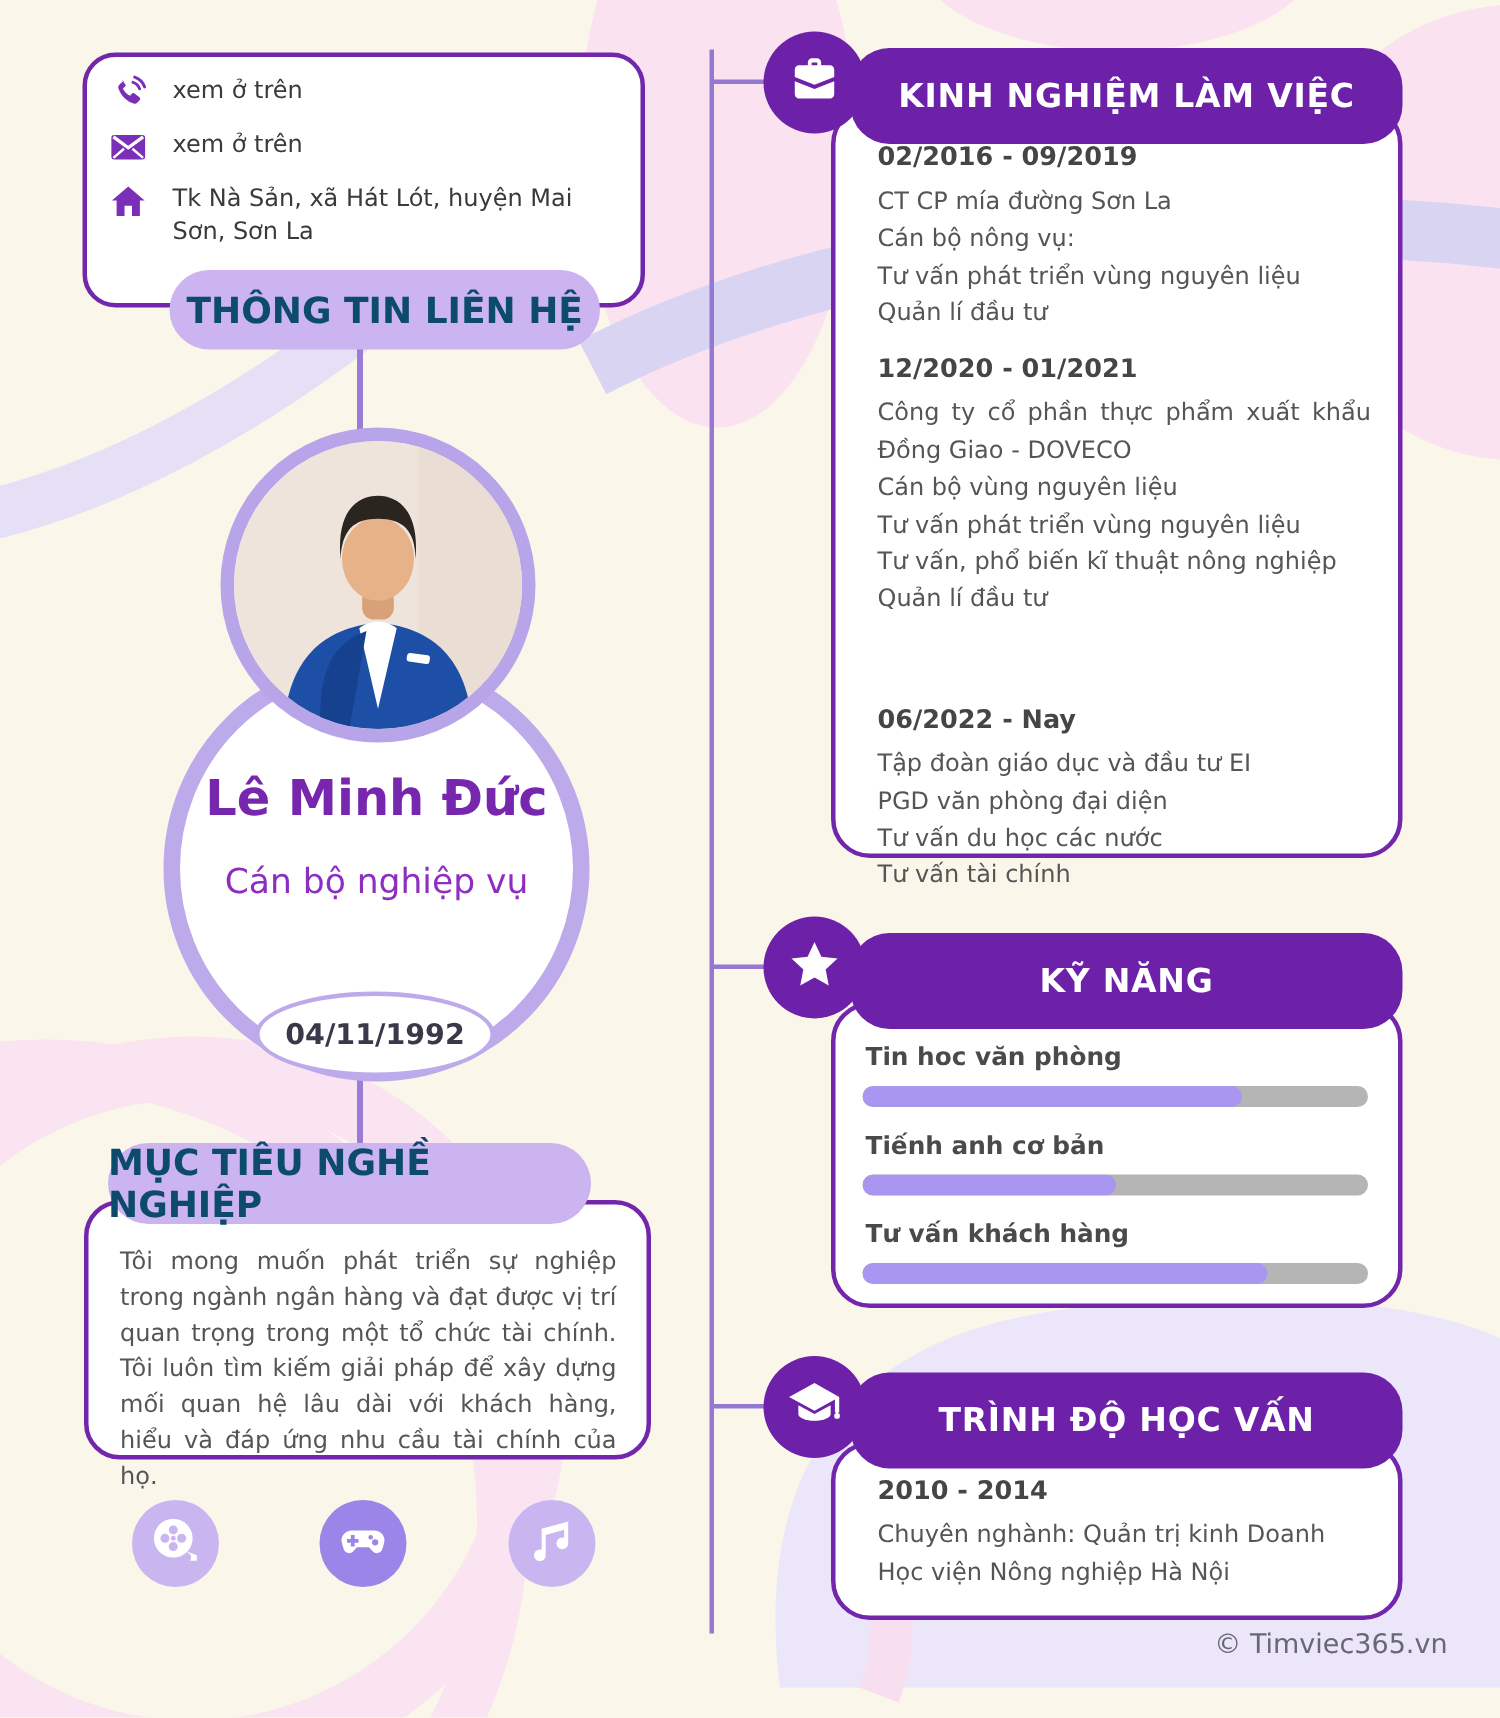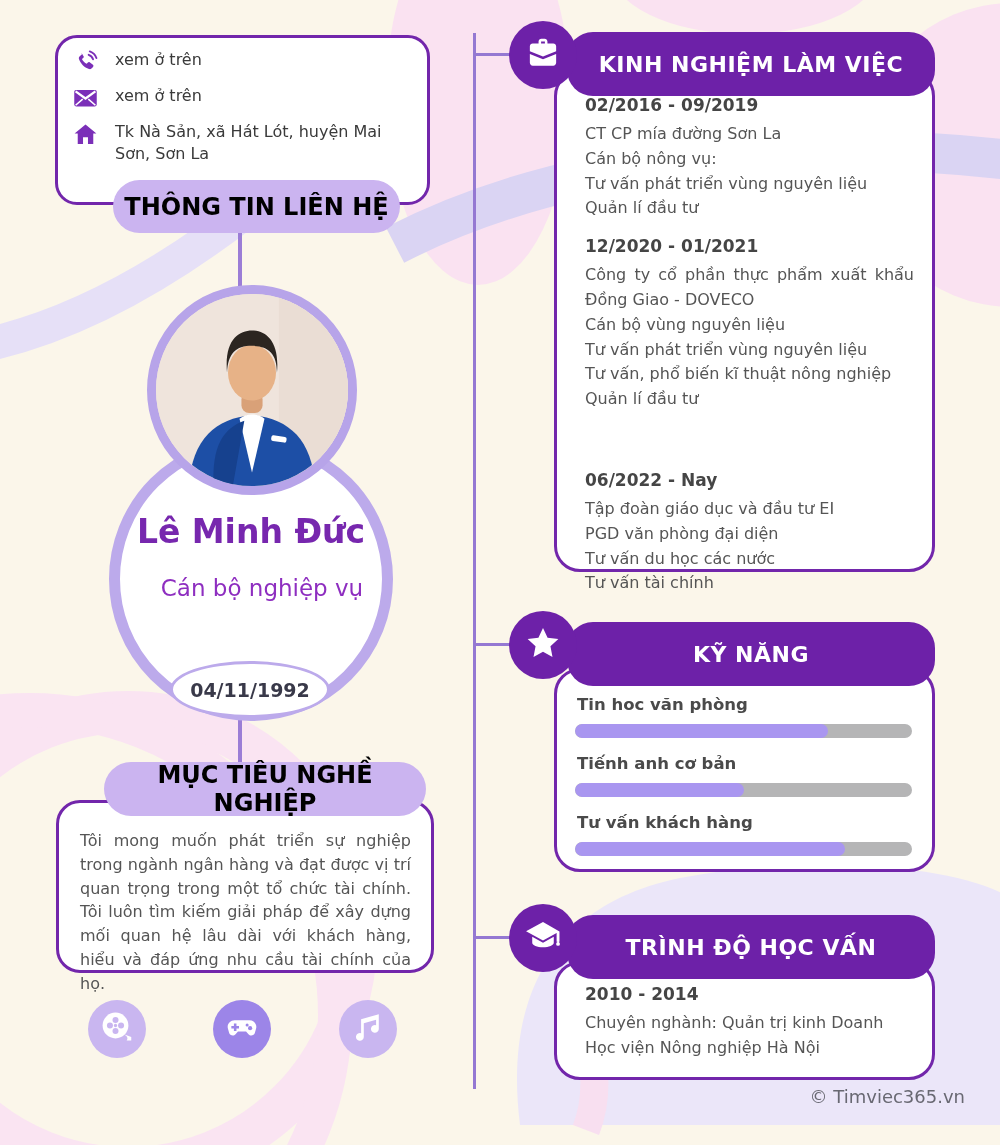--- a/index.html
+++ b/index.html
@@ -8,37 +8,37 @@
   .bg-svg{position:absolute;left:0;top:0;z-index:0;}
 
   
   .contact-box{position:absolute;left:55px;top:35px;width:375px;height:170px;background:#fff;
                border:3px solid #7226AB;border-radius:22px;box-sizing:border-box;z-index:2;}
   .contact-rows{position:absolute;left:14px;top:11px;right:12px;display:flex;flex-direction:column;gap:9px;}
   .contact-row{display:flex;align-items:flex-start;gap:16px;font-size:16px;color:#3A3A3A;line-height:1.35;}
   .contact-row .cicon{flex:0 0 27px;height:27px;}
 
   .pill{position:absolute;background:#CBB4F0;border-radius:28px;display:flex;align-items:center;
-        justify-content:center;font-weight:bold;color:#000000;z-index:3;}
+        justify-content:center;font-weight:bold;color:#0c4a6e;z-index:3;}
   .pill-contact{left:113px;top:180px;width:287px;height:53px;font-size:24px;}
-  .pill-objective{left:104px;top:762px;width:322px;height:54px;font-size:24px;text-align:center;}
+  .pill-objective{left:72px;top:762px;width:322px;height:54px;font-size:24px;}
 
   .vline{position:absolute;width:4px;background:#9B7DD6;z-index:1;}
   .vline1{left:238px;top:230px;height:60px;}
   .vline2{left:238px;top:714px;height:52px;}
 
   .big-circle{position:absolute;left:109px;top:437px;width:284px;height:284px;border-radius:50%;
               background:#fff;border:11px solid #BCAAEB;box-sizing:border-box;z-index:3;}
   .photo-circle{position:absolute;left:147px;top:285px;width:210px;height:210px;border-radius:50%;
                 border:9px solid #B7A4E9;box-sizing:border-box;overflow:hidden;z-index:4;background:#EFE5DE;}
   .photo-circle svg{display:block;width:100%;height:100%;}
   .name{position:absolute;left:109px;top:512px;width:284px;text-align:center;font-size:33px;
         font-weight:bold;color:#7727AE;z-index:5;}
   .jobtitle{position:absolute;left:109px;top:575px;width:284px;text-align:center;font-size:23px;
-            color:#8E2EC0;z-index:5;margin-left:11px;}
+            color:#8E2EC0;z-index:5;}
   .date-ellipse{position:absolute;left:170px;top:661px;width:160px;height:57px;border-radius:50%;
                 background:#fff;border:3px solid #BCAAEB;box-sizing:border-box;display:flex;align-items:center;
                 justify-content:center;font-size:19px;font-weight:bold;color:#393949;z-index:5;}
 
   .objective-box{position:absolute;left:56px;top:800px;width:378px;height:173px;background:#fff;
                  border:3px solid #7226AB;border-radius:24px;box-sizing:border-box;z-index:2;}
   .objective-text{position:absolute;left:21px;right:20px;top:26px;font-size:16px;color:#555;
                   text-align:justify;line-height:1.49;}
 
   .hobby{position:absolute;top:1000px;width:58px;height:58px;border-radius:50%;display:flex;

